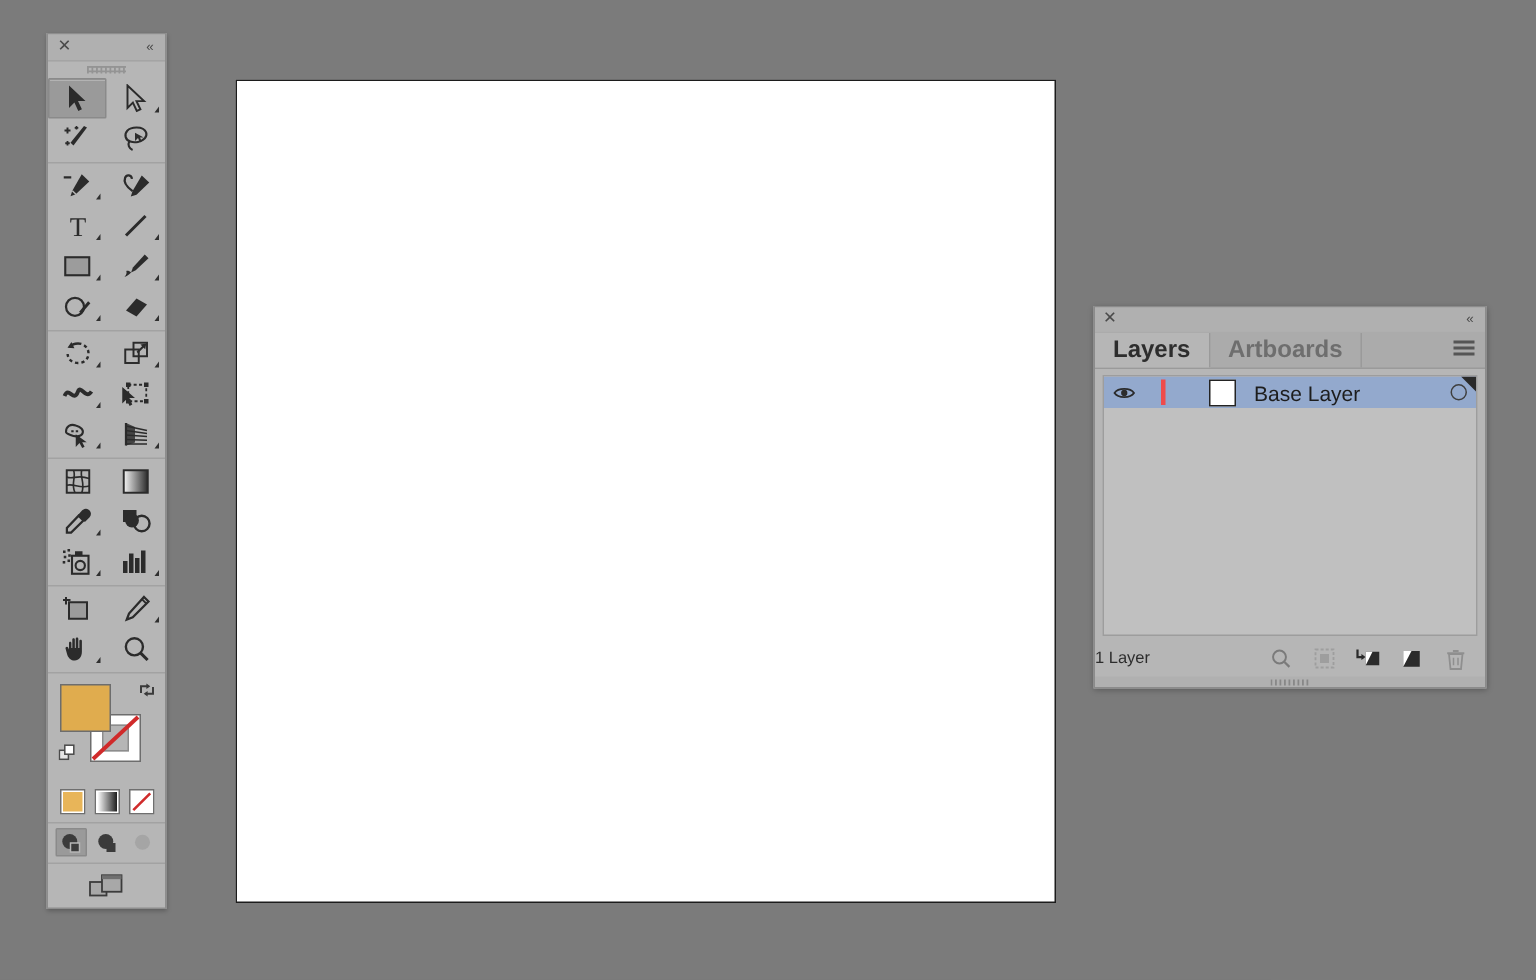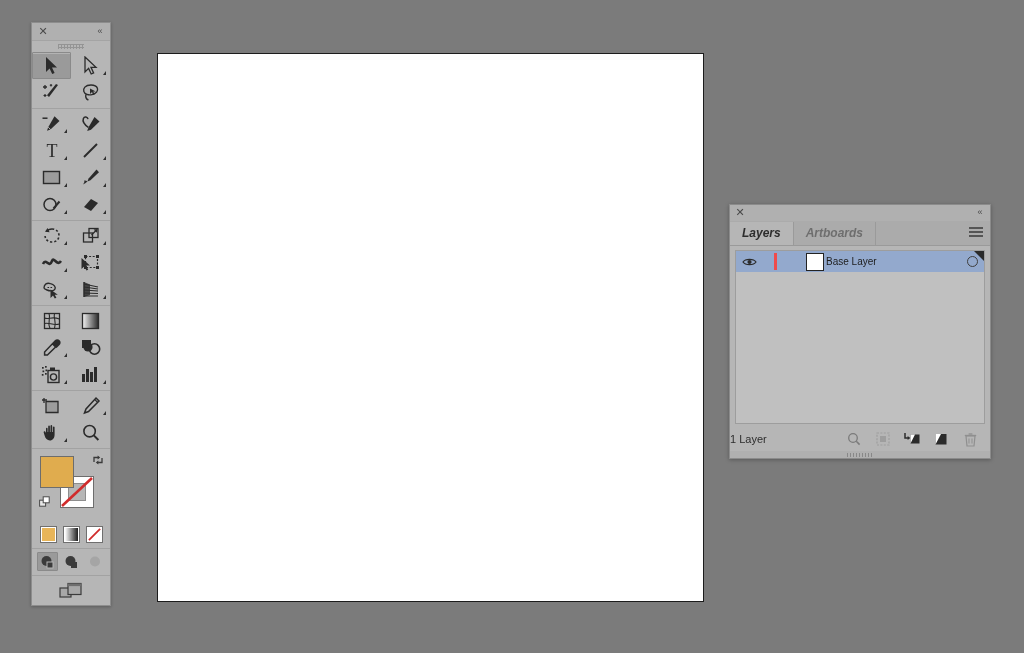--- a/index.html
+++ b/index.html
@@ -140,22 +140,22 @@
     position:relative;height:16px;background:#b0b0b0;
   }
   #lp-titlebar .tb-close{left:4px;top:1px;}
   #lp-titlebar .tb-collapse{right:4px;top:1px;}
   #lp-tabs{
     display:flex;align-items:flex-end;height:24px;position:relative;
     background:#ababab;
     border-bottom:1px solid #9a9a9a;
   }
   .lp-tab{
-    height:23px;line-height:23px;padding:0 12px;font-size:12px;font-weight:bold;
-    color:#6e6e6e;cursor:pointer;border-right:1px solid #9a9a9a;font-style:italic;
+    height:23px;line-height:23px;padding:0 12px;font-size:16px;font-weight:bold;
+    color:#6e6e6e;cursor:pointer;border-right:1px solid #9a9a9a;
   }
   .lp-tab.active{background:#b6b6b6;color:#2d2d2d;}
   #lp-menu-btn{
     position:absolute;right:7px;top:6px;width:14px;height:12px;cursor:pointer;
   }
   #lp-menu-btn i{display:block;height:2px;background:#555;margin-bottom:2px;}
   #lp-list{
     position:absolute;left:5px;right:5px;top:45px;bottom:34px;
     background:#c0c0c0;border:1px solid #9d9d9d;box-sizing:border-box;
     overflow:hidden;
@@ -165,21 +165,21 @@
     background:#93a9cd;cursor:pointer;
   }
   .lr-eye{width:26px;display:flex;align-items:center;justify-content:center;cursor:pointer;}
   .lr-lock{width:26px;display:flex;align-items:center;justify-content:center;cursor:pointer;}
   .lr-colorbar{position:absolute;left:38px;top:2px;width:3px;height:17px;background:#ef4b4b;}
   .lr-thumb{
     width:18px;height:18px;background:#ffffff;border:1px solid #232323;
     margin-left:18px;box-sizing:border-box;cursor:pointer;
   }
   .lr-name{
-    flex:1;font-size:10px;color:#1d1d1d;padding-left:2px;white-space:nowrap;
+    flex:1;font-size:14px;color:#1d1d1d;padding-left:12px;white-space:nowrap;
   }
   .lr-target{
     width:24px;display:flex;align-items:center;justify-content:center;cursor:pointer;
   }
   .lr-target .ring{
     width:9px;height:9px;border:1.3px solid #3f3f3f;border-radius:50%;
   }
   .lr-sel-tri{
     position:absolute;right:0;top:0;width:0;height:0;
     border-left:10px solid transparent;border-top:10px solid #2a2a2a;

